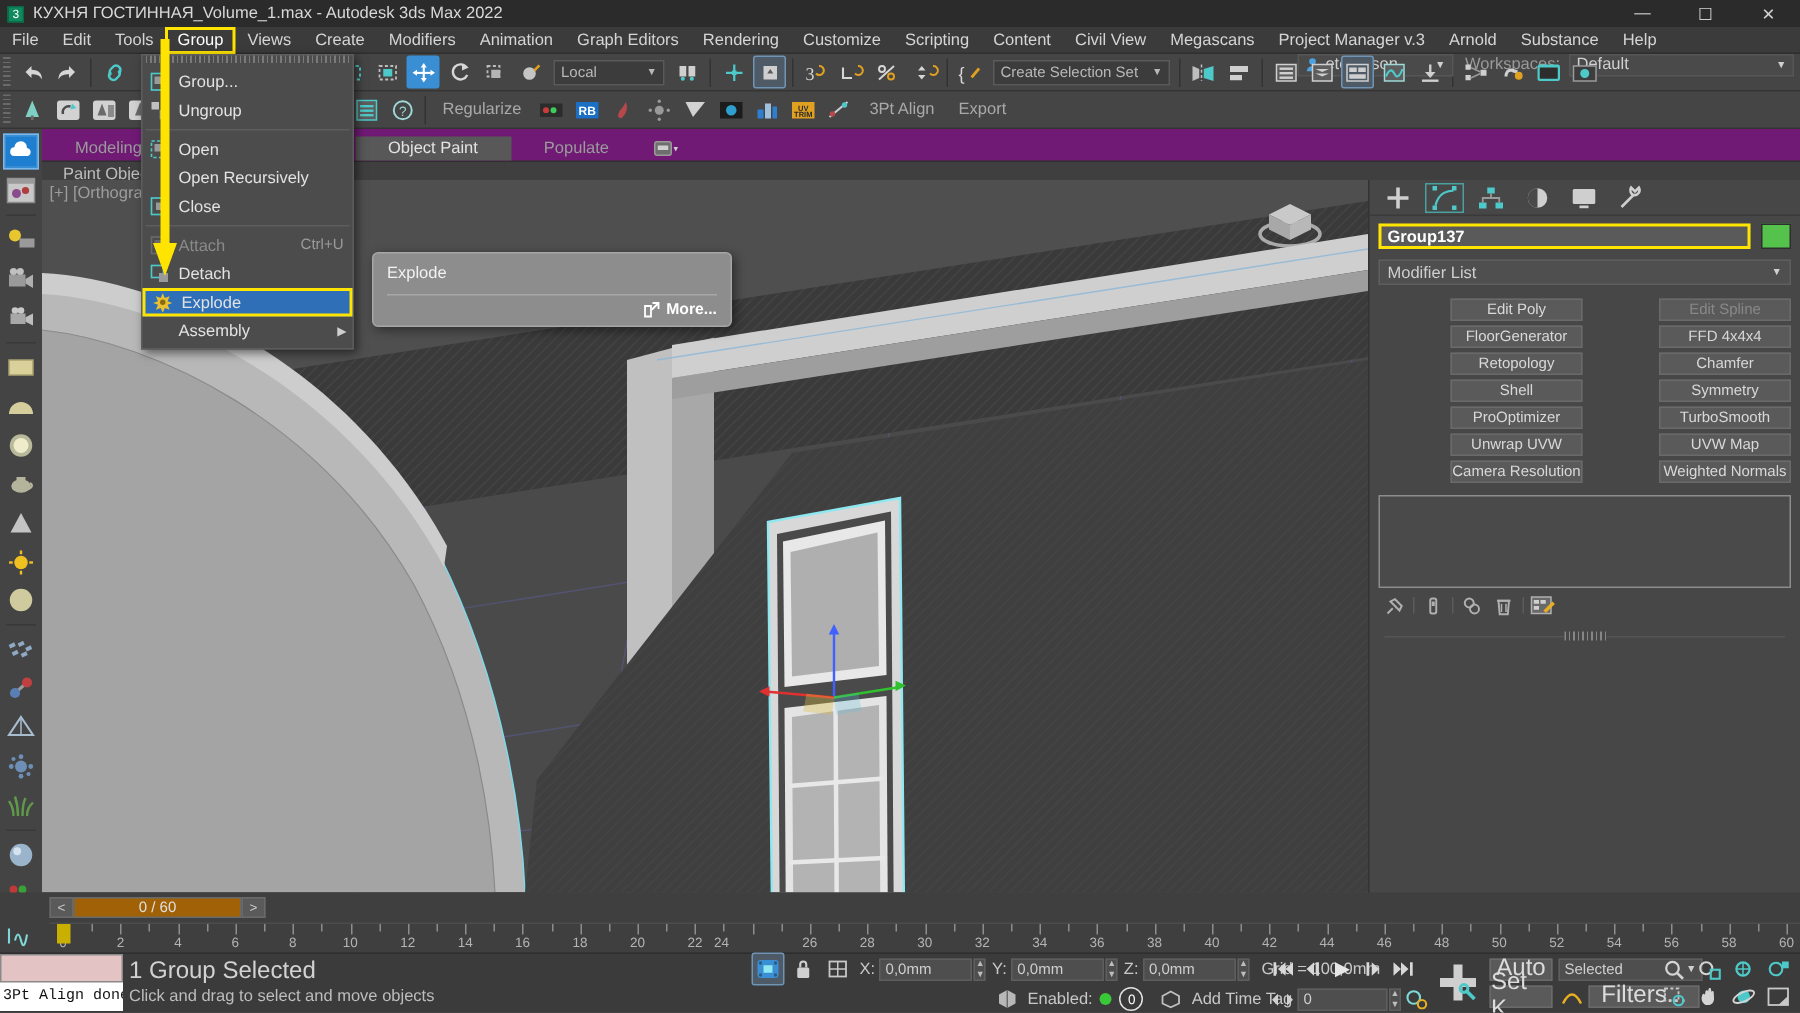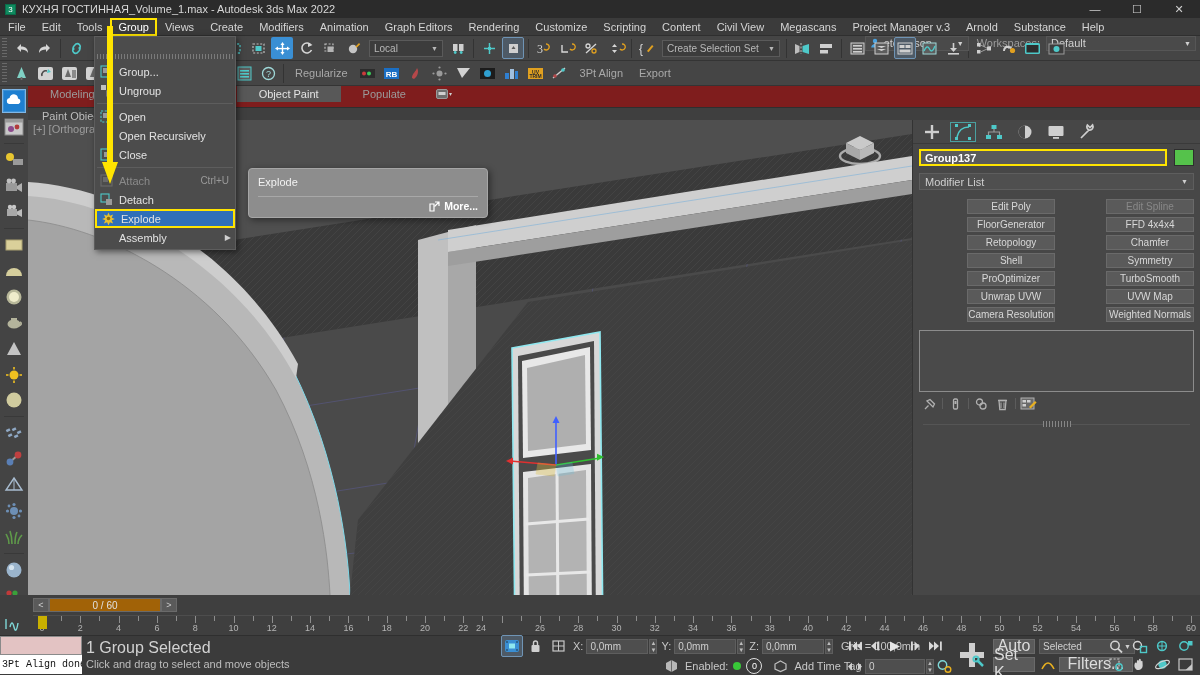--- a/index.html
+++ b/index.html
@@ -71,21 +71,21 @@
     background-image:repeating-linear-gradient(to bottom,#6a6a6a 0 1px,transparent 1px 3px);
   }
   .combo{
     height:17px;background:#3c3c3c;border:1px solid #5a5a5a;display:flex;align-items:center;
     padding:0 4px;color:#b8b8b8;font-size:10px;margin:0 3px;
   }
   .combo .cv{ margin-left:auto;padding-left:6px;font-size:7px; }
   .tlabel{ padding:0 8px;color:#a9a9a9;font-size:11px;white-space:nowrap; }
 
   
-  .ribbon{ height:22px;background:#7f1d1d;display:flex;border-bottom:1px solid #2f2f2f;}
+  .ribbon{ height:22px;background:#701a75;display:flex;align-items:flex-end;border-bottom:1px solid #2f2f2f;}
   .rtab{ height:16px;line-height:16px;padding:0 22px;font-size:11px;color:#9b9b9b; }
   .rtab.active{ background:#585858;color:#e3e3e3; }
   .ribbon2{ height:17px;background:#3f3f3f;display:flex;align-items:center;
     border-bottom:1px solid #2f2f2f;padding-left:34px;}
   .rsub{ font-size:11px;color:#bdbdbd;padding:0 8px; }
 
   
   .leftbar{
     position:absolute;left:0;top:86px;width:28px;bottom:40px;background:#444;
     display:flex;flex-direction:column;align-items:center;padding-top:2px;
@@ -138,21 +138,21 @@
   .cp-divider span{
     position:absolute;left:50%;transform:translateX(-50%);top:0;width:28px;height:6px;
     background-image:repeating-linear-gradient(to right,#868686 0 1px,transparent 1px 3px);
     background-color:#474747;
   }
 
   
   .dropdown{
     position:absolute;left:94px;top:36px;width:142px;background:#4c4c4c;
     border:1px solid #5d5d5d;box-shadow:2px 2px 6px rgba(0,0,0,.5);z-index:60;
-    padding:17px 0 2px 0;
+    padding:0 0 2px 0;
   }
   .dd-grip{ height:5px;margin:0 2px 3px 2px;
     background-image:repeating-linear-gradient(to right,#7a7a7a 0 1px,transparent 1px 3px);}
   .dd-item{ height:19px;display:flex;align-items:center;padding:0 4px;font-size:11px;color:#e2e2e2;position:relative;}
   .dd-item.sel{ background:#2f6fb8;border:2px solid #ffe400;height:19px;}
   .dd-item.dis{ color:#8a8a8a; }
   .dd-ic{ width:15px;height:15px;margin-right:5px;display:flex;align-items:center;justify-content:center;flex:0 0 15px;}
   .dd-acc{ margin-left:auto;font-size:10px;color:#9a9a9a;padding-right:2px;}
   .dd-arrow{ margin-left:auto;font-size:8px;color:#cfcfcf;}
   .dd-rule{ height:1px;background:#5d5d5d;margin:3px 2px;}

